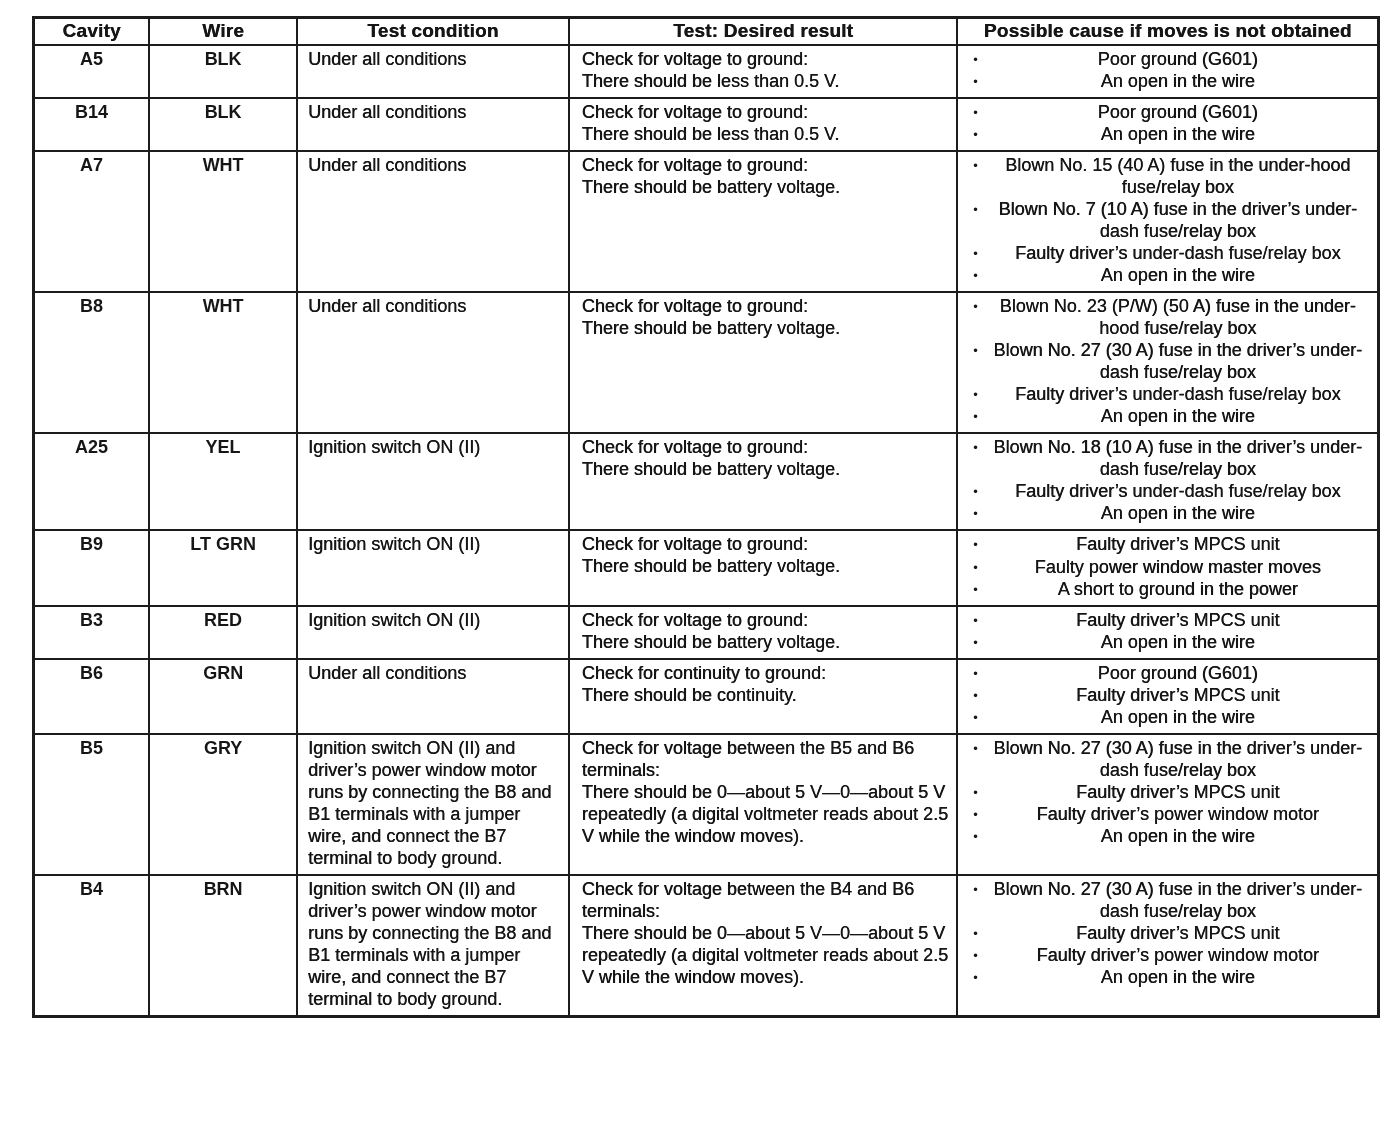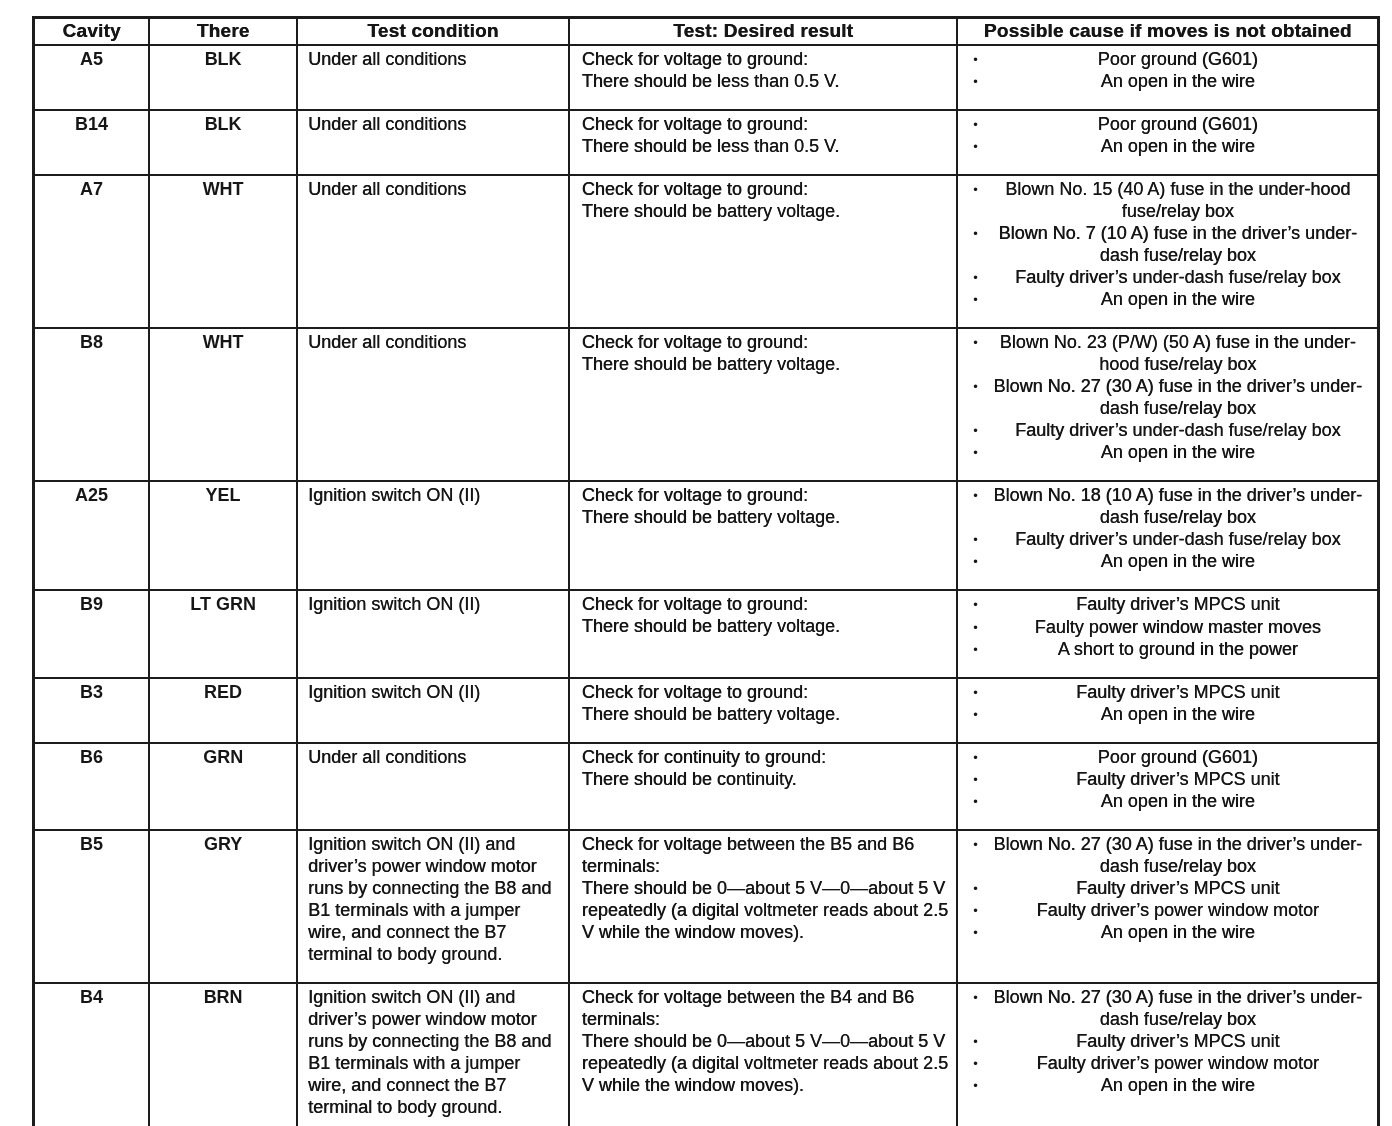--- a/index.html
+++ b/index.html
@@ -34,21 +34,21 @@
   th{
     font-size:19px;
     font-weight:bold;
     padding:1px 4px 2px;
     text-align:center;
     letter-spacing:0.2px;
   }
   td{
     font-size:18px;
     line-height:1.22;
-    padding:3px 8px 16px;
+    padding:3px 8px 4px;
   }
   td.cavity, td.wire{
     text-align:center;
     font-weight:bold;
     text-shadow:none;
   }
   td.condition{ padding-left:10px; }
   td.result{ white-space:pre-line; padding-left:12px; }
   td.causes{ padding-left:6px; }
   .bullet-item{
@@ -72,21 +72,21 @@
     <colgroup>
       <col style="width:8.6%">
       <col style="width:11.0%">
       <col style="width:20.2%">
       <col style="width:28.9%">
       <col style="width:31.3%">
     </colgroup>
     <thead>
       <tr>
         <th>Cavity</th>
-        <th>There</th>
+        <th>Wire</th>
         <th>Test condition</th>
         <th>Test: Desired result</th>
         <th>Possible cause if moves is not obtained</th>
       </tr>
     </thead>
     <tbody>
   <tr>
     <td class="cavity">A5</td>
     <td class="wire">BLK</td>
     <td class="condition">Under all conditions</td>

